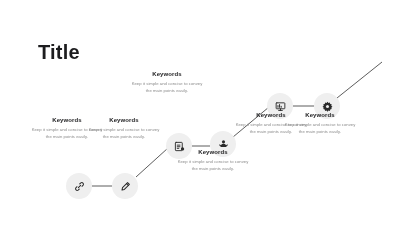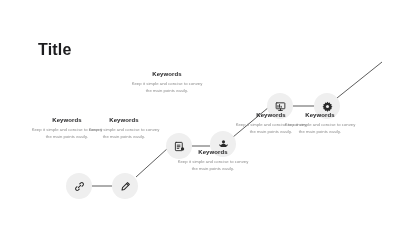--- a/index.html
+++ b/index.html
@@ -18,21 +18,21 @@
     position: relative;
     width: 400px;
     height: 225px;
     background: #ffffff;
     overflow: hidden;
   }
   #page-title {
     position: absolute;
     left: 38px;
     top: 42px;
-    font-size: 16px;
+    font-size: 20px;
     font-weight: bold;
     color: #1d1d1f;
     letter-spacing: 0.2px;
     line-height: 1;
   }
   #connector-layer {
     position: absolute;
     left: 0;
     top: 0;
     width: 400px;

